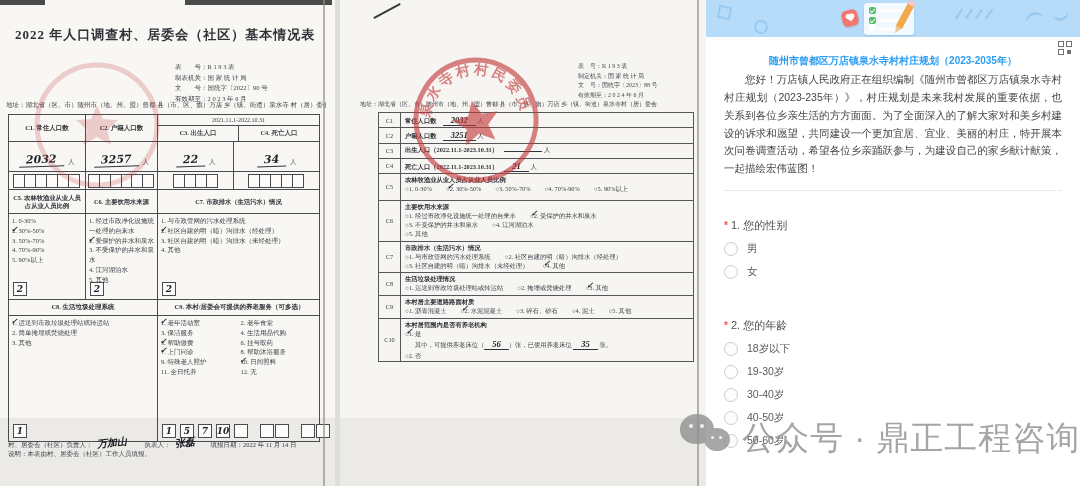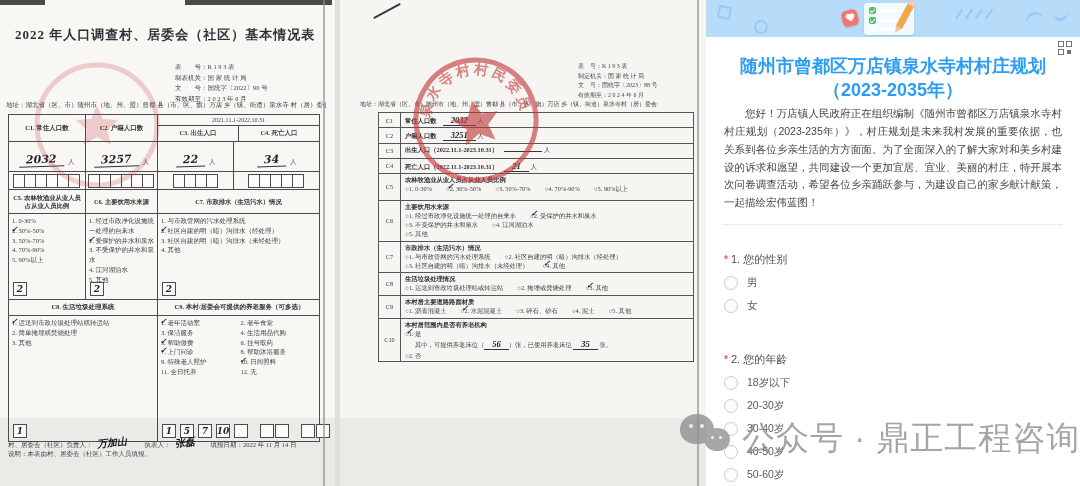--- a/index.html
+++ b/index.html
@@ -86,21 +86,21 @@
   .pencil::after{content:"";position:absolute;left:0;top:0;width:7px;height:4px;background:#f7c8c4;border-radius:2px 2px 0 0;}
   .heartbadge{position:absolute;left:136px;top:10px;width:16px;height:16px;background:#f2766f;border-radius:5px;transform:rotate(-14deg);box-shadow:0 1px 2px rgba(160,80,80,.4);}
   .heart{position:relative;width:9px;height:8px;margin:4px auto 0;}
   .heart::before,.heart::after{content:"";position:absolute;width:4.5px;height:7px;border-radius:4px 4px 0 0;background:#fff;left:4.2px;transform:rotate(-45deg);transform-origin:0 100%;}
   .heart::after{left:0;transform:rotate(45deg);transform-origin:100% 100%;}
   .qr{position:absolute;right:8px;top:41px;width:14px;height:14px;}
   .qr i{position:absolute;border:1.6px solid #6f7377;width:4px;height:4px;}
   .qr .a{left:0;top:0}.qr .b{right:0;top:0}.qr .c{left:0;bottom:0}
   .qr .d{right:1px;bottom:1px;width:4px;height:4px;background:#6f7377;border:none;}
   .s-content{padding:0 18px;}
-  .s-title{margin-top:17px;text-align:center;font-size:18px;font-weight:bold;color:#2b9df3;}
+  .s-title{margin-top:17px;text-align:center;font-size:10px;font-weight:bold;color:#2b9df3;}
   .s-greet{margin-top:19px;font-size:10.5px;color:#3c3c3c;}
   .s-intro{margin-top:3px;font-size:10.5px;line-height:1.7;color:#444;text-indent:2em;text-align:justify;}
   .s-div{margin-top:12px;border-top:1px dotted #d9d9d9;}
   .q-label{margin-top:27px;font-size:11px;color:#4d4d4d;}
   .req{color:#f2574d;font-weight:bold;margin-right:3px;font-size:10px;}
   .s-opt{display:flex;align-items:center;margin-top:9px;height:14px;cursor:pointer;}
   .radio{width:12px;height:12px;border:1px solid #cccccc;border-radius:50%;background:#fdfdfd;flex:none;}
   .s-opt span.lab{margin-left:9px;font-size:10.5px;color:#5a5a5a;}
   .qgap{height:12px;}
   
@@ -458,21 +458,21 @@
         </div>
 
       <div class="qgap"></div>
       <div class="q-label"><span class="req">*</span><span>2. 您的年龄</span></div>
       <div class="s-opt">
           <span class="radio"></span>
           <span class="lab">18岁以下</span>
         </div>
       <div class="s-opt">
           <span class="radio"></span>
-          <span class="lab">20-30岁</span>
+          <span class="lab">19-30岁</span>
         </div>
       <div class="s-opt">
           <span class="radio"></span>
           <span class="lab">30-40岁</span>
         </div>
       <div class="s-opt">
           <span class="radio"></span>
           <span class="lab">40-50岁</span>
         </div>
       <div class="s-opt">

